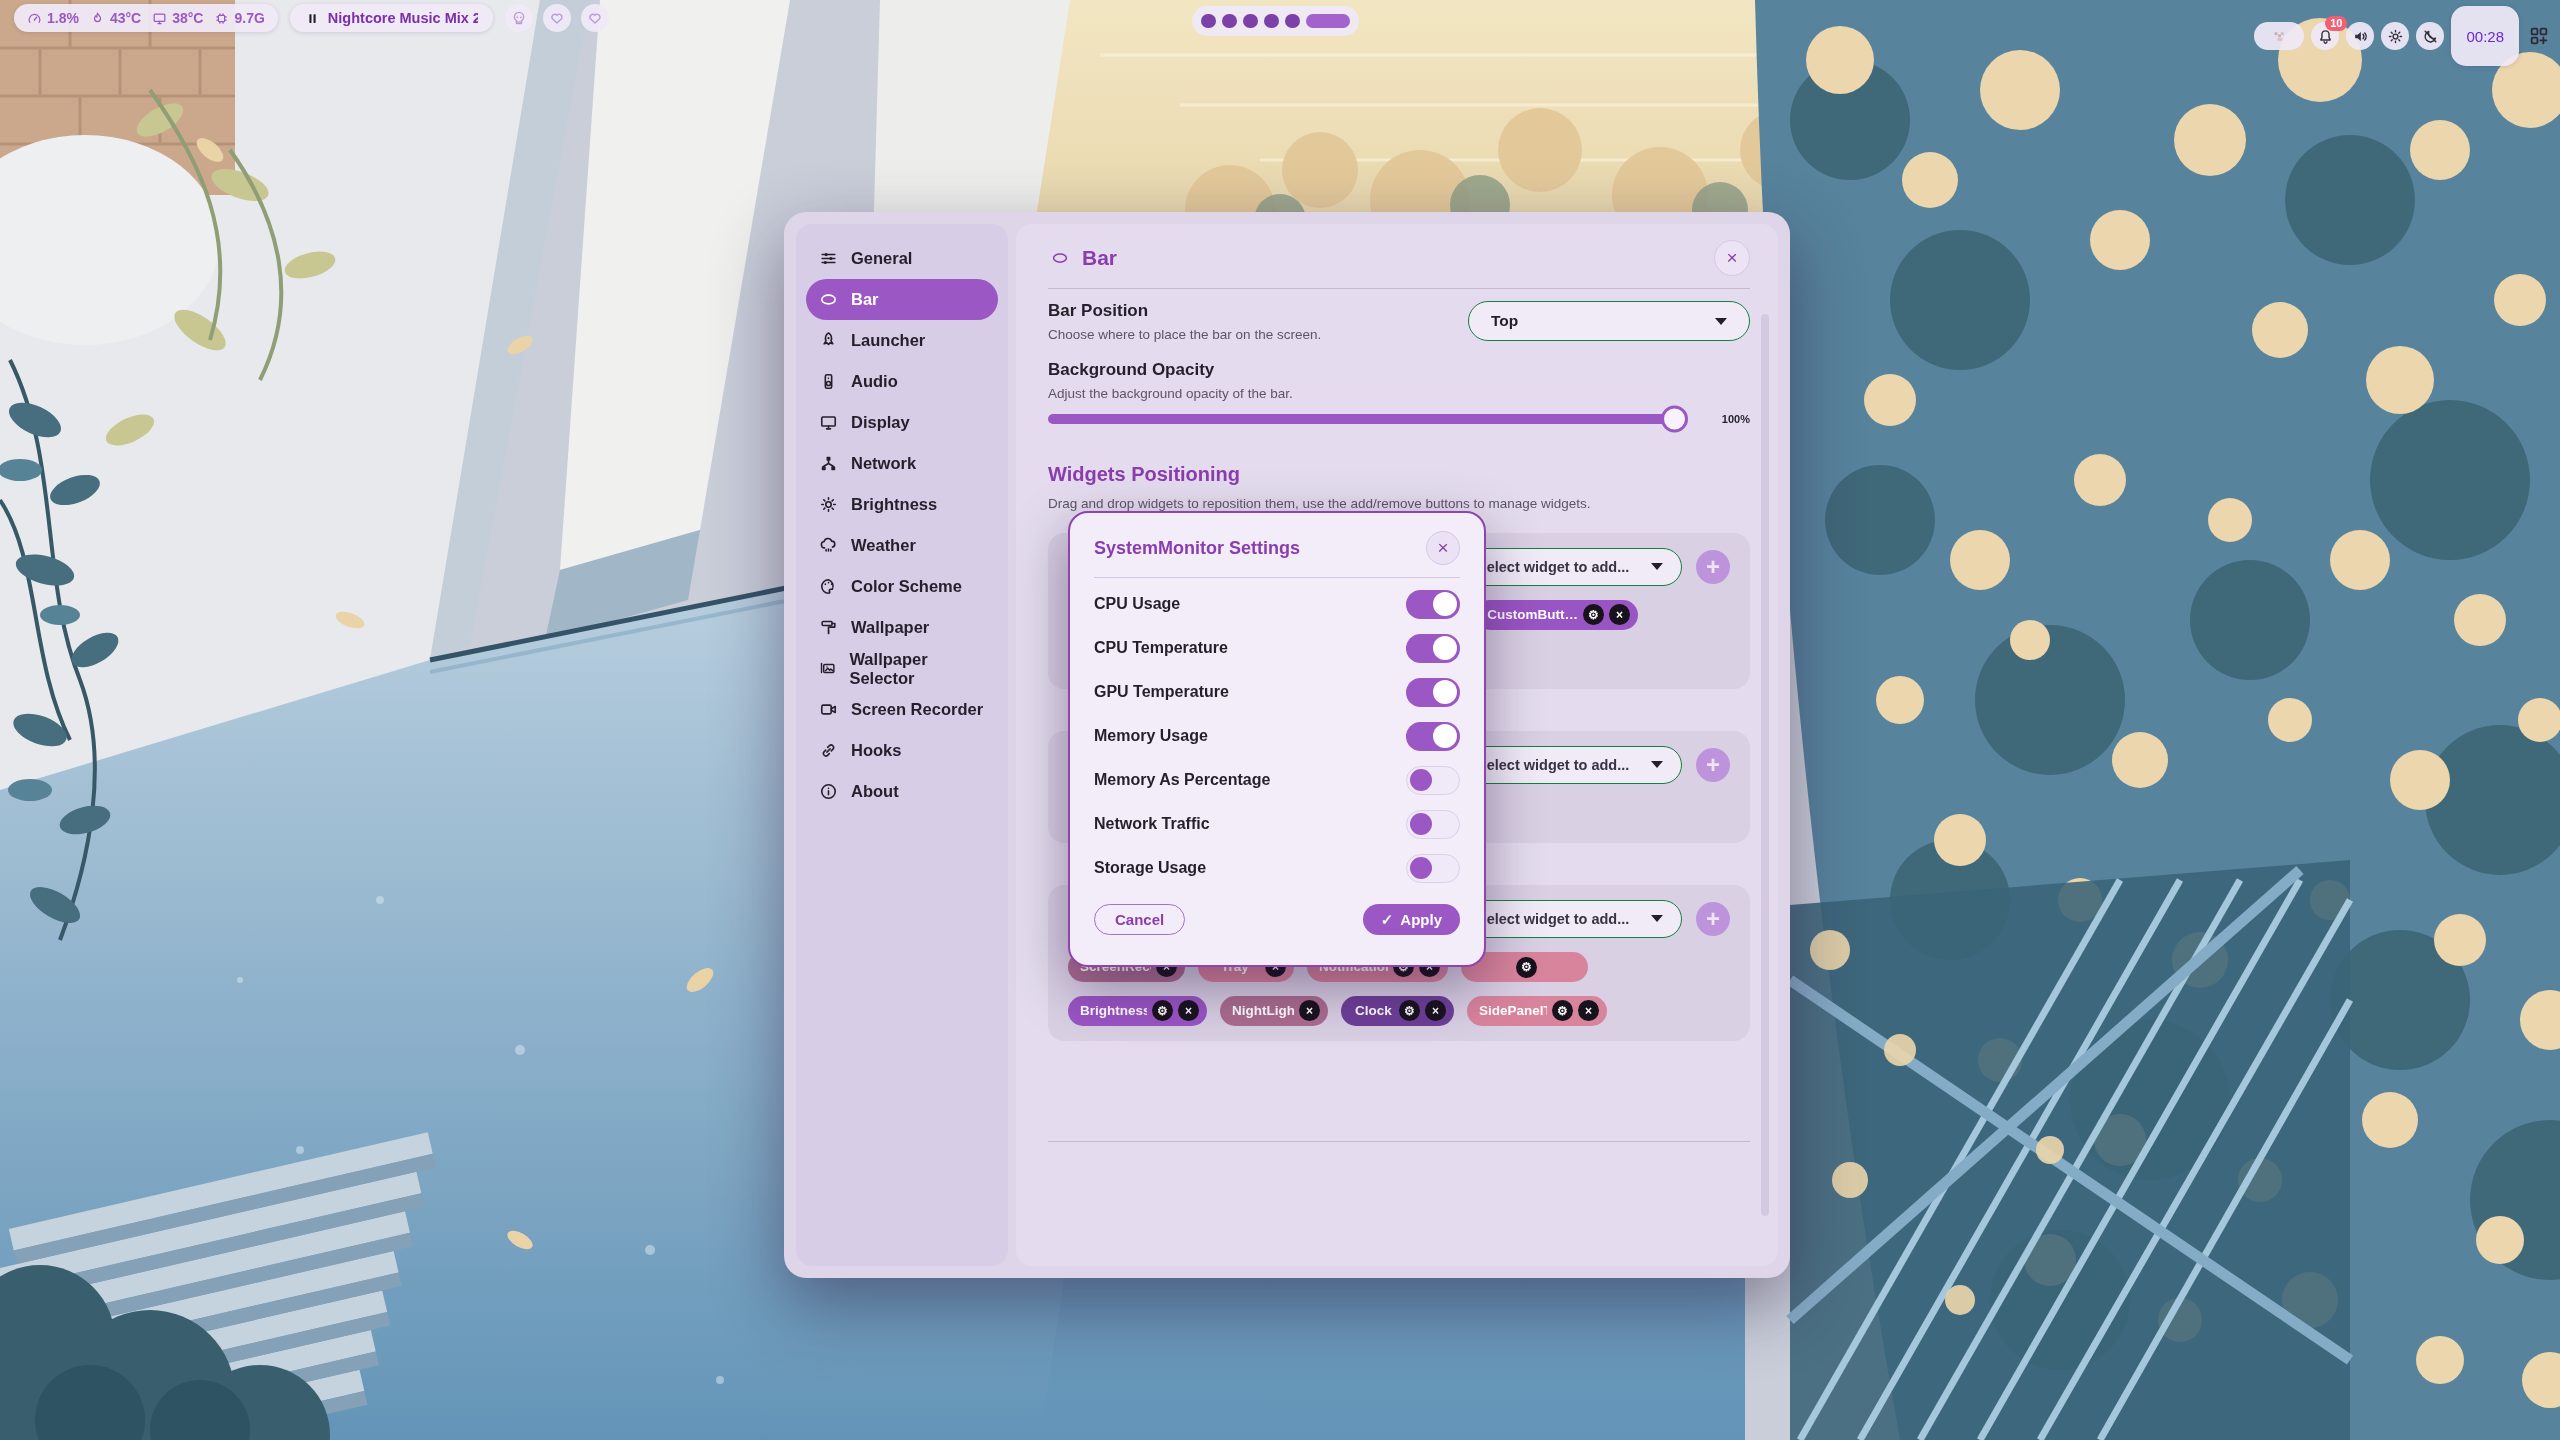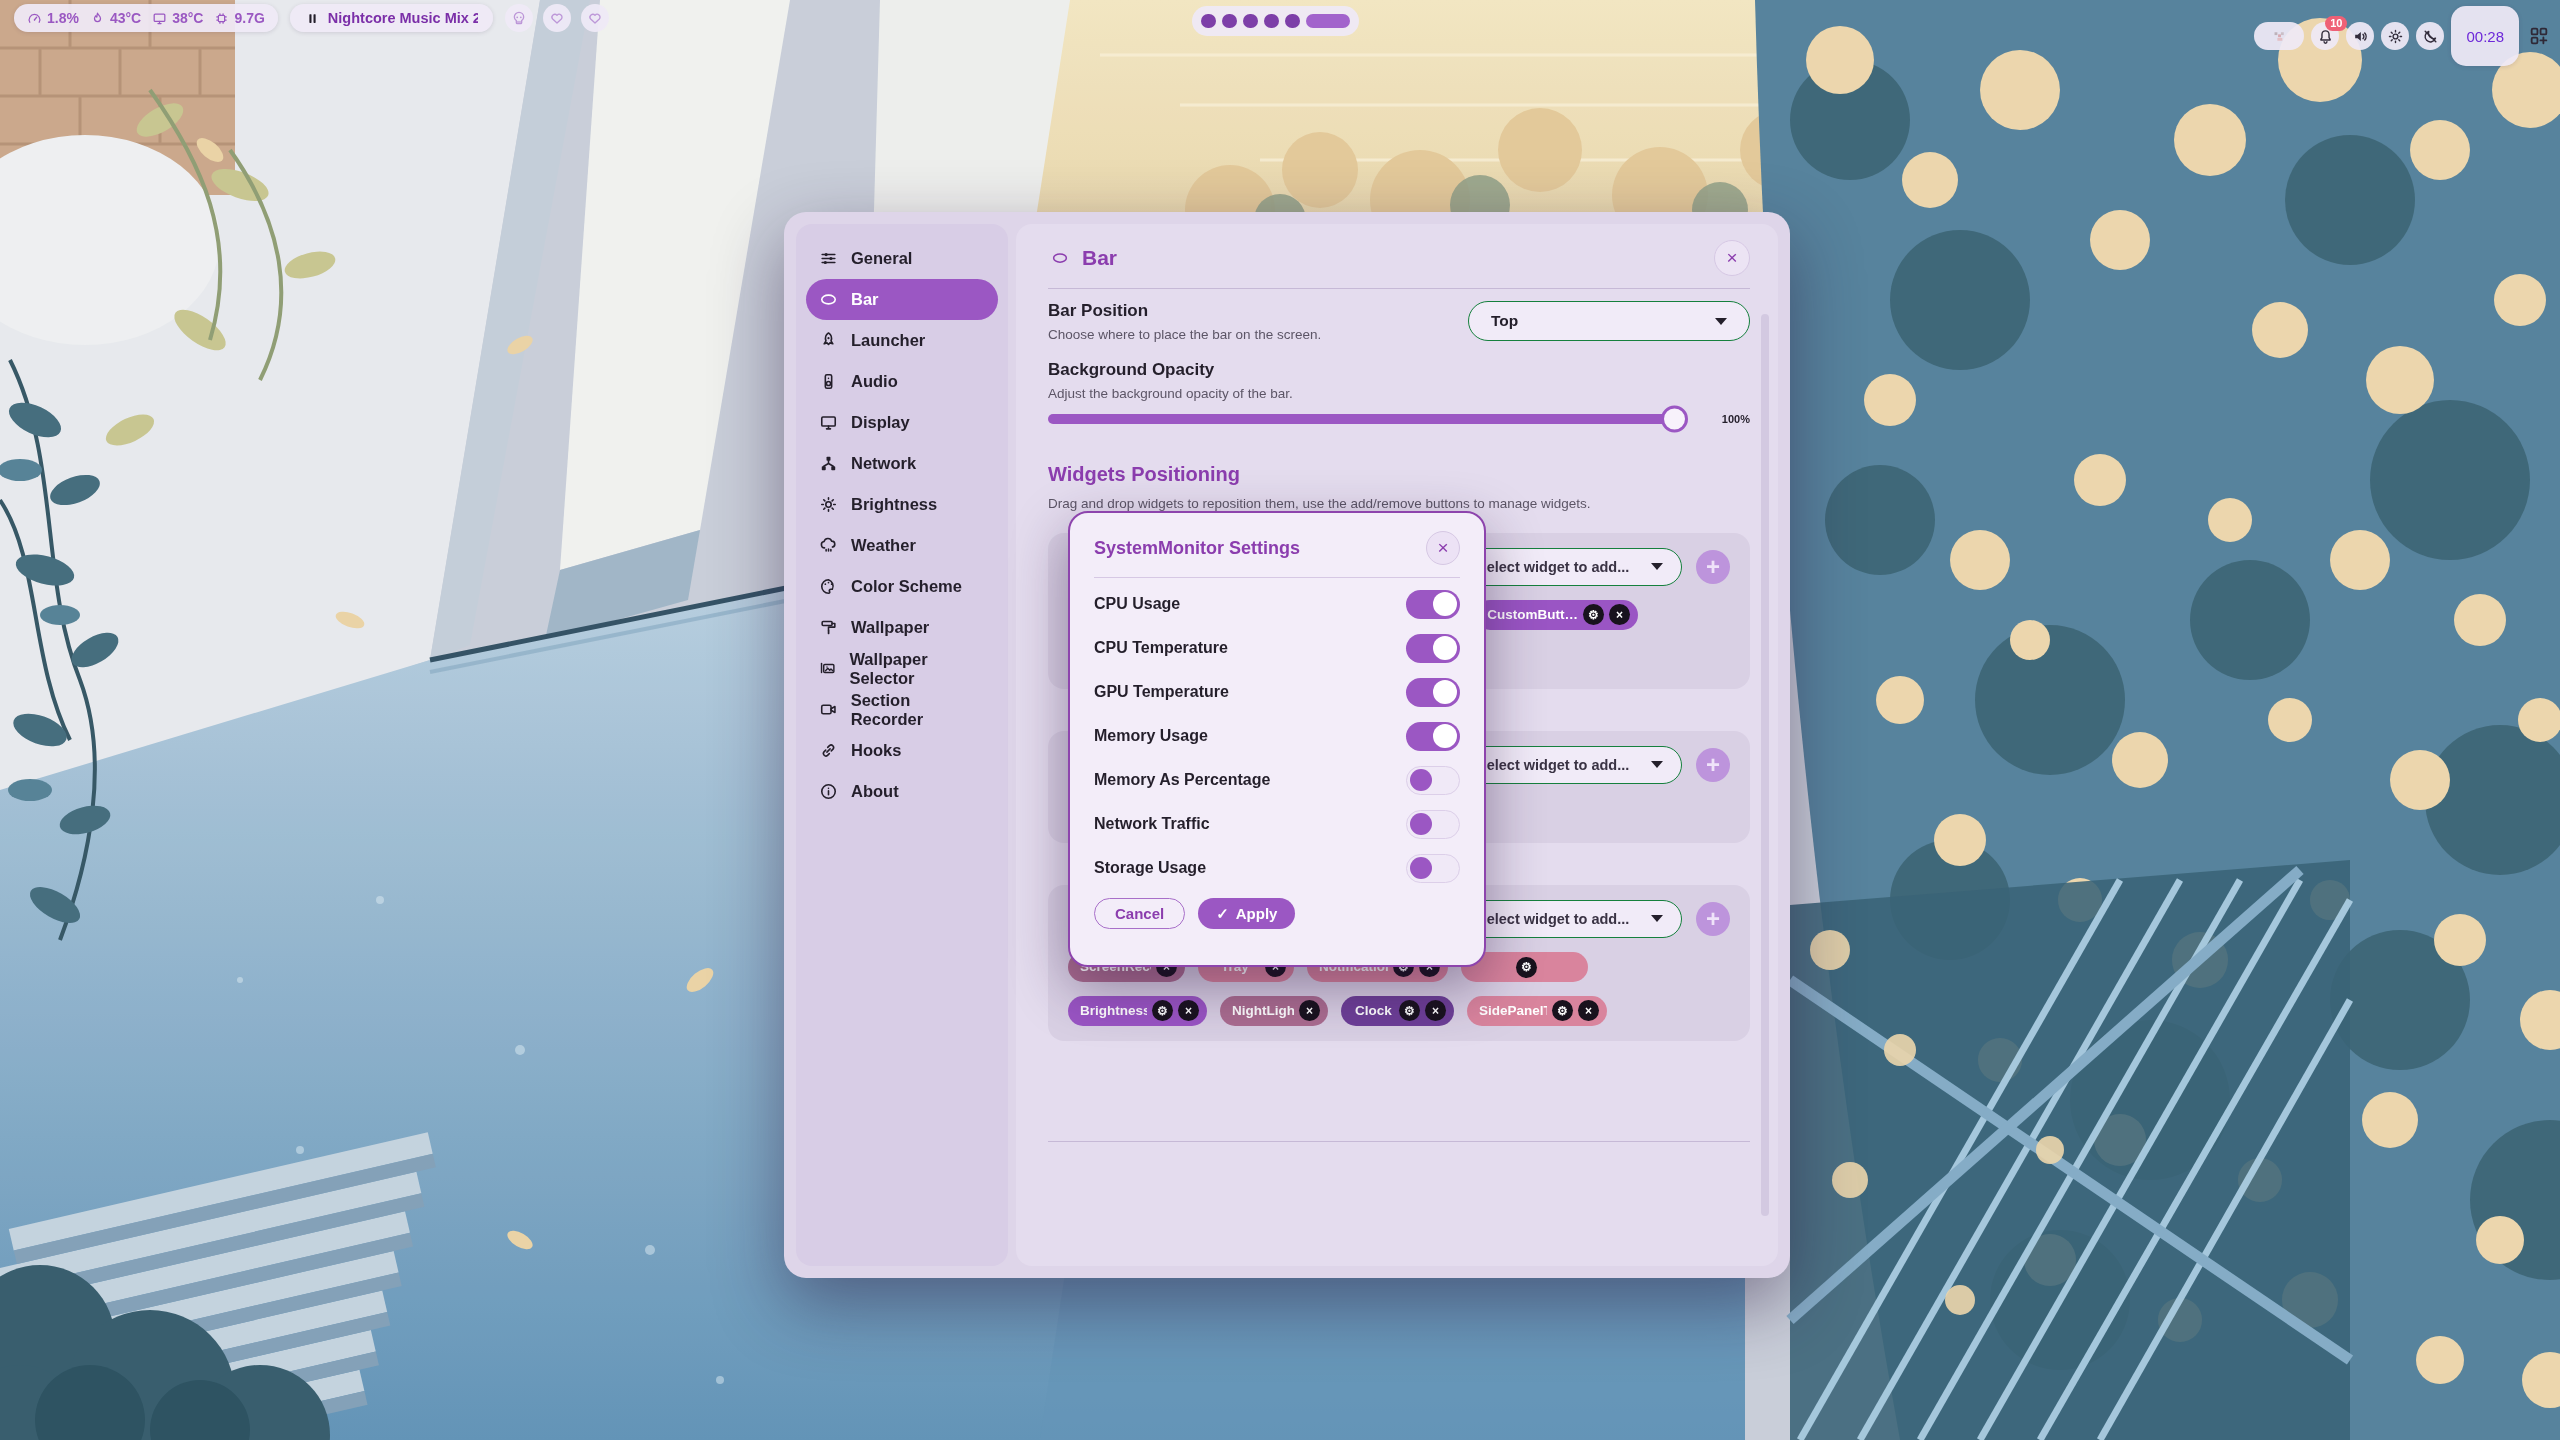--- a/index.html
+++ b/index.html
@@ -85,21 +85,21 @@
   .modal-close{width:32px;height:32px;background:#ece2f5;}
   .modal-divider{height:1px;background:#d6c8e4;margin:12px 0 4px;}
   .toggle-row{display:flex;align-items:center;height:44px;}
   .toggle-label{font-size:16px;font-weight:bold;color:#241f2b;}
   .toggle{margin-left:auto;width:54px;height:29px;border-radius:15px;position:relative;box-sizing:border-box;}
   .toggle .knob{position:absolute;border-radius:50%;}
   .toggle.on{background:#9b57c3;}
   .toggle.on .knob{right:3px;top:2.5px;width:24px;height:24px;background:#fff;}
   .toggle.off{background:#f0e9f7;border:1.5px solid #dccfe9;}
   .toggle.off .knob{left:3px;top:2.5px;width:22px;height:22px;background:#9b57c3;}
-  .modal-footer{display:flex;justify-content:flex-start;gap:13px;margin-top:8px;}
+  .modal-footer{display:flex;justify-content:space-between;gap:21px;margin-top:14px;}
   .btn{height:31px;border-radius:16px;display:flex;align-items:center;justify-content:center;font-size:15px;font-weight:bold;box-sizing:border-box;}
   .btn-cancel{padding:0 20px;border:1.5px solid #a86fc9;color:#8b3dae;background:transparent;}
   .btn-apply{padding:0 18px;background:#9b57c3;color:#fff;gap:7px;}
 </style>
 </head>
 <body>
 
 <div class="wallpaper">
 <svg viewBox="0 0 2560 1440" preserveAspectRatio="none">
   <defs>
@@ -621,21 +621,21 @@
         <span>Wallpaper Selector</span>
       </div>
 
       <div class="side-item">
         <span class="icon">
           <svg viewBox="0 0 24 24" fill="none" stroke="currentColor" stroke-width="2" stroke-linecap="round" stroke-linejoin="round">
             <rect x="3.5" y="6.5" width="12" height="11" rx="2"></rect>
             <path d="M15.5 11l5-2.8v7.6l-5-2.8z"></path>
           </svg>
         </span>
-        <span>Section Recorder</span>
+        <span>Screen Recorder</span>
       </div>
 
       <div class="side-item">
         <span class="icon">
           <svg viewBox="0 0 24 24" fill="none" stroke="currentColor" stroke-width="2" stroke-linecap="round" stroke-linejoin="round">
             <path d="M10 14l4-4M8.5 11.5l-2.2 2.2a3.2 3.2 0 004.5 4.5l2.2-2.2M15.5 12.5l2.2-2.2a3.2 3.2 0 00-4.5-4.5L11 8"></path>
           </svg>
         </span>
         <span>Hooks</span>
       </div>

